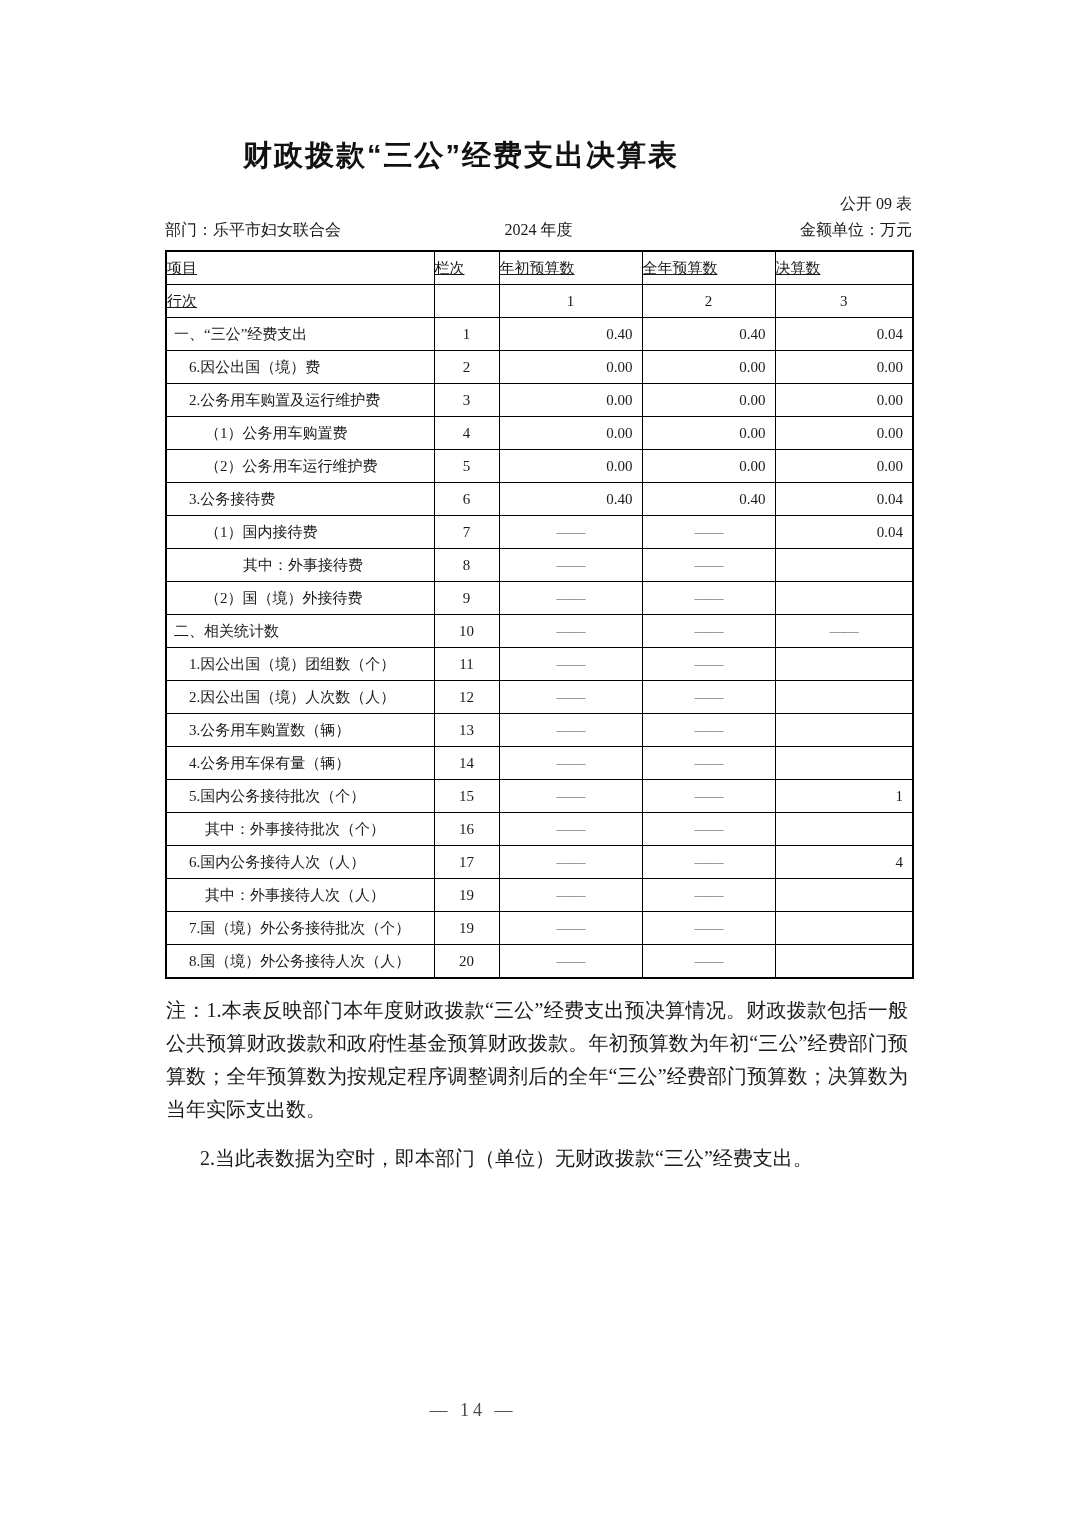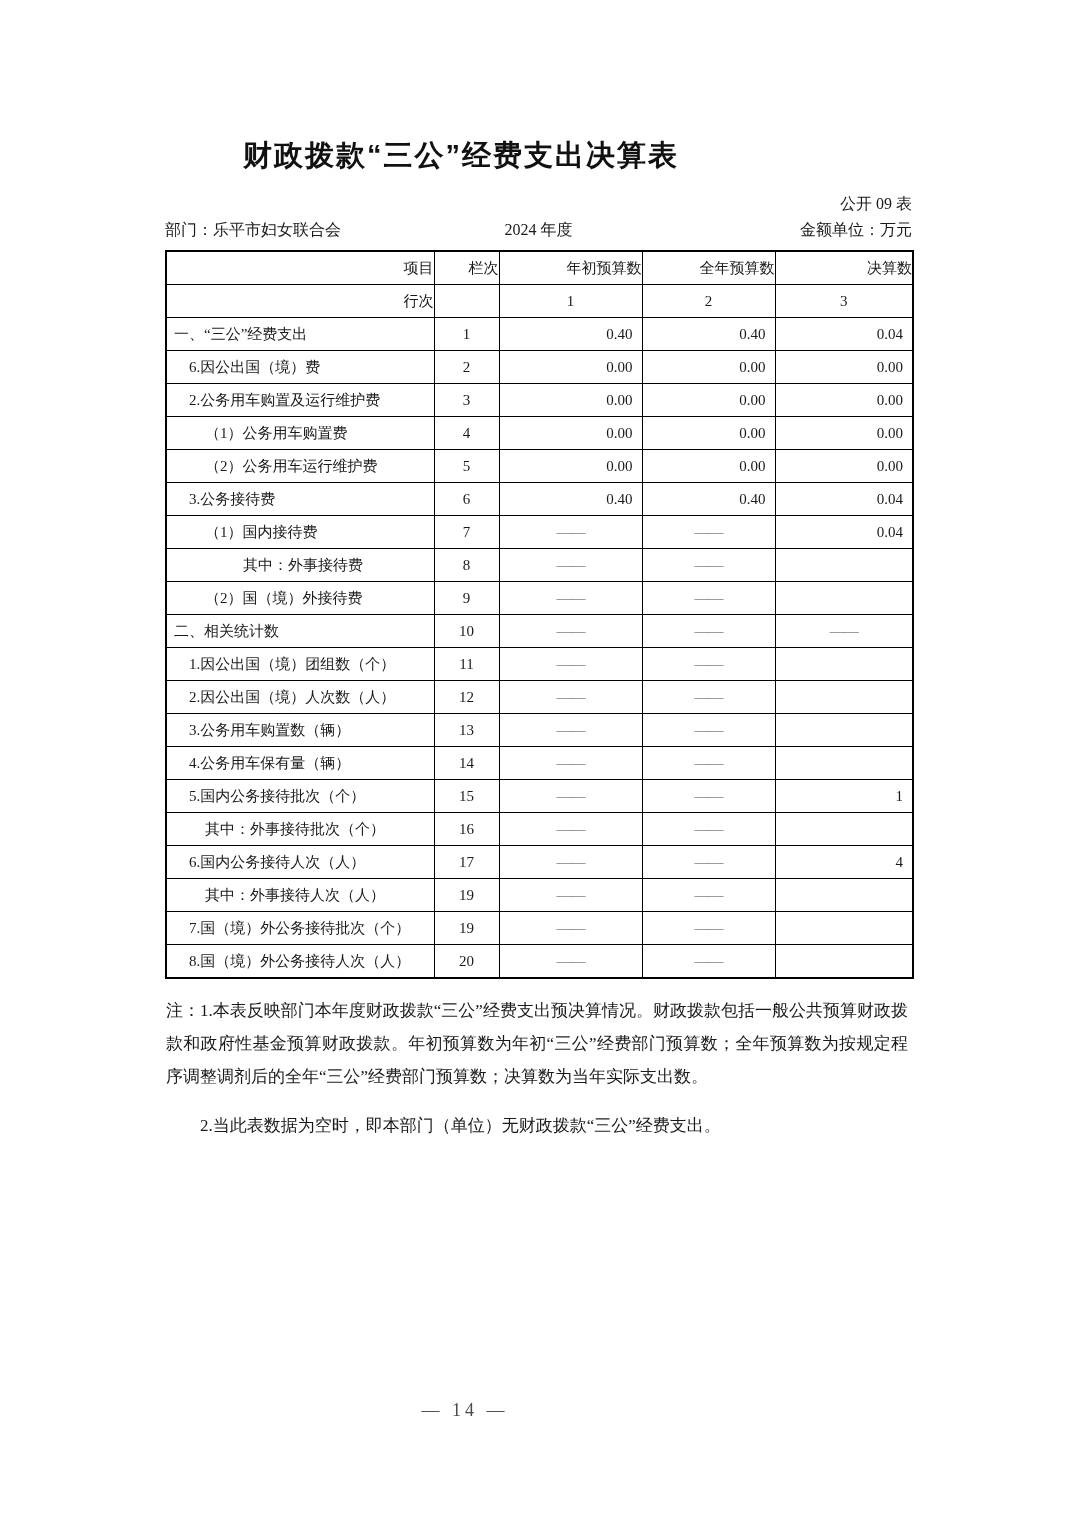--- a/index.html
+++ b/index.html
@@ -46,42 +46,42 @@
     border: 2px solid #000;
     font-size: 15px;
   }
   table.fin td {
     border: 1px solid #000;
     height: 32px;
     padding: 0;
     overflow: hidden;
     white-space: nowrap;
   }
-  td.hd   { text-align: right; }
+  td.hd   { text-align: left; text-decoration: underline; }
   td.lbl  { text-align: left; }
   td.ln   { text-align: center; }
   td.num  { text-align: right; padding-right: 9px !important; }
   td.dash { text-align: center; color: #7b7b7b; letter-spacing: -1px; }
   td.blank{ }
   .in1 { padding-left: 7px  !important; }
   .in2 { padding-left: 22px !important; }
   .in3 { padding-left: 38px !important; }
   .in4 { padding-left: 76px !important; }
   .notes {
     width: 742px;
     margin: 15px 0 4px 166px;
-    font-size: 17px;
+    font-size: 20px;
     line-height: 33px;
   }
   .note-1 { margin: 0; text-align: justify; text-justify: inter-ideograph; }
   .note-2 { margin: 16px 0 0 0; padding-left: 34px; }
   .page-number {
     position: absolute;
     top: 1400px;
-    left: 4px;
+    left: 12px;
     width: 100%;
     text-align: center;
     font-size: 18px;
     color: #4a4a4a;
     letter-spacing: 4px;
   }
 </style>
 </head>
 <body>
 

